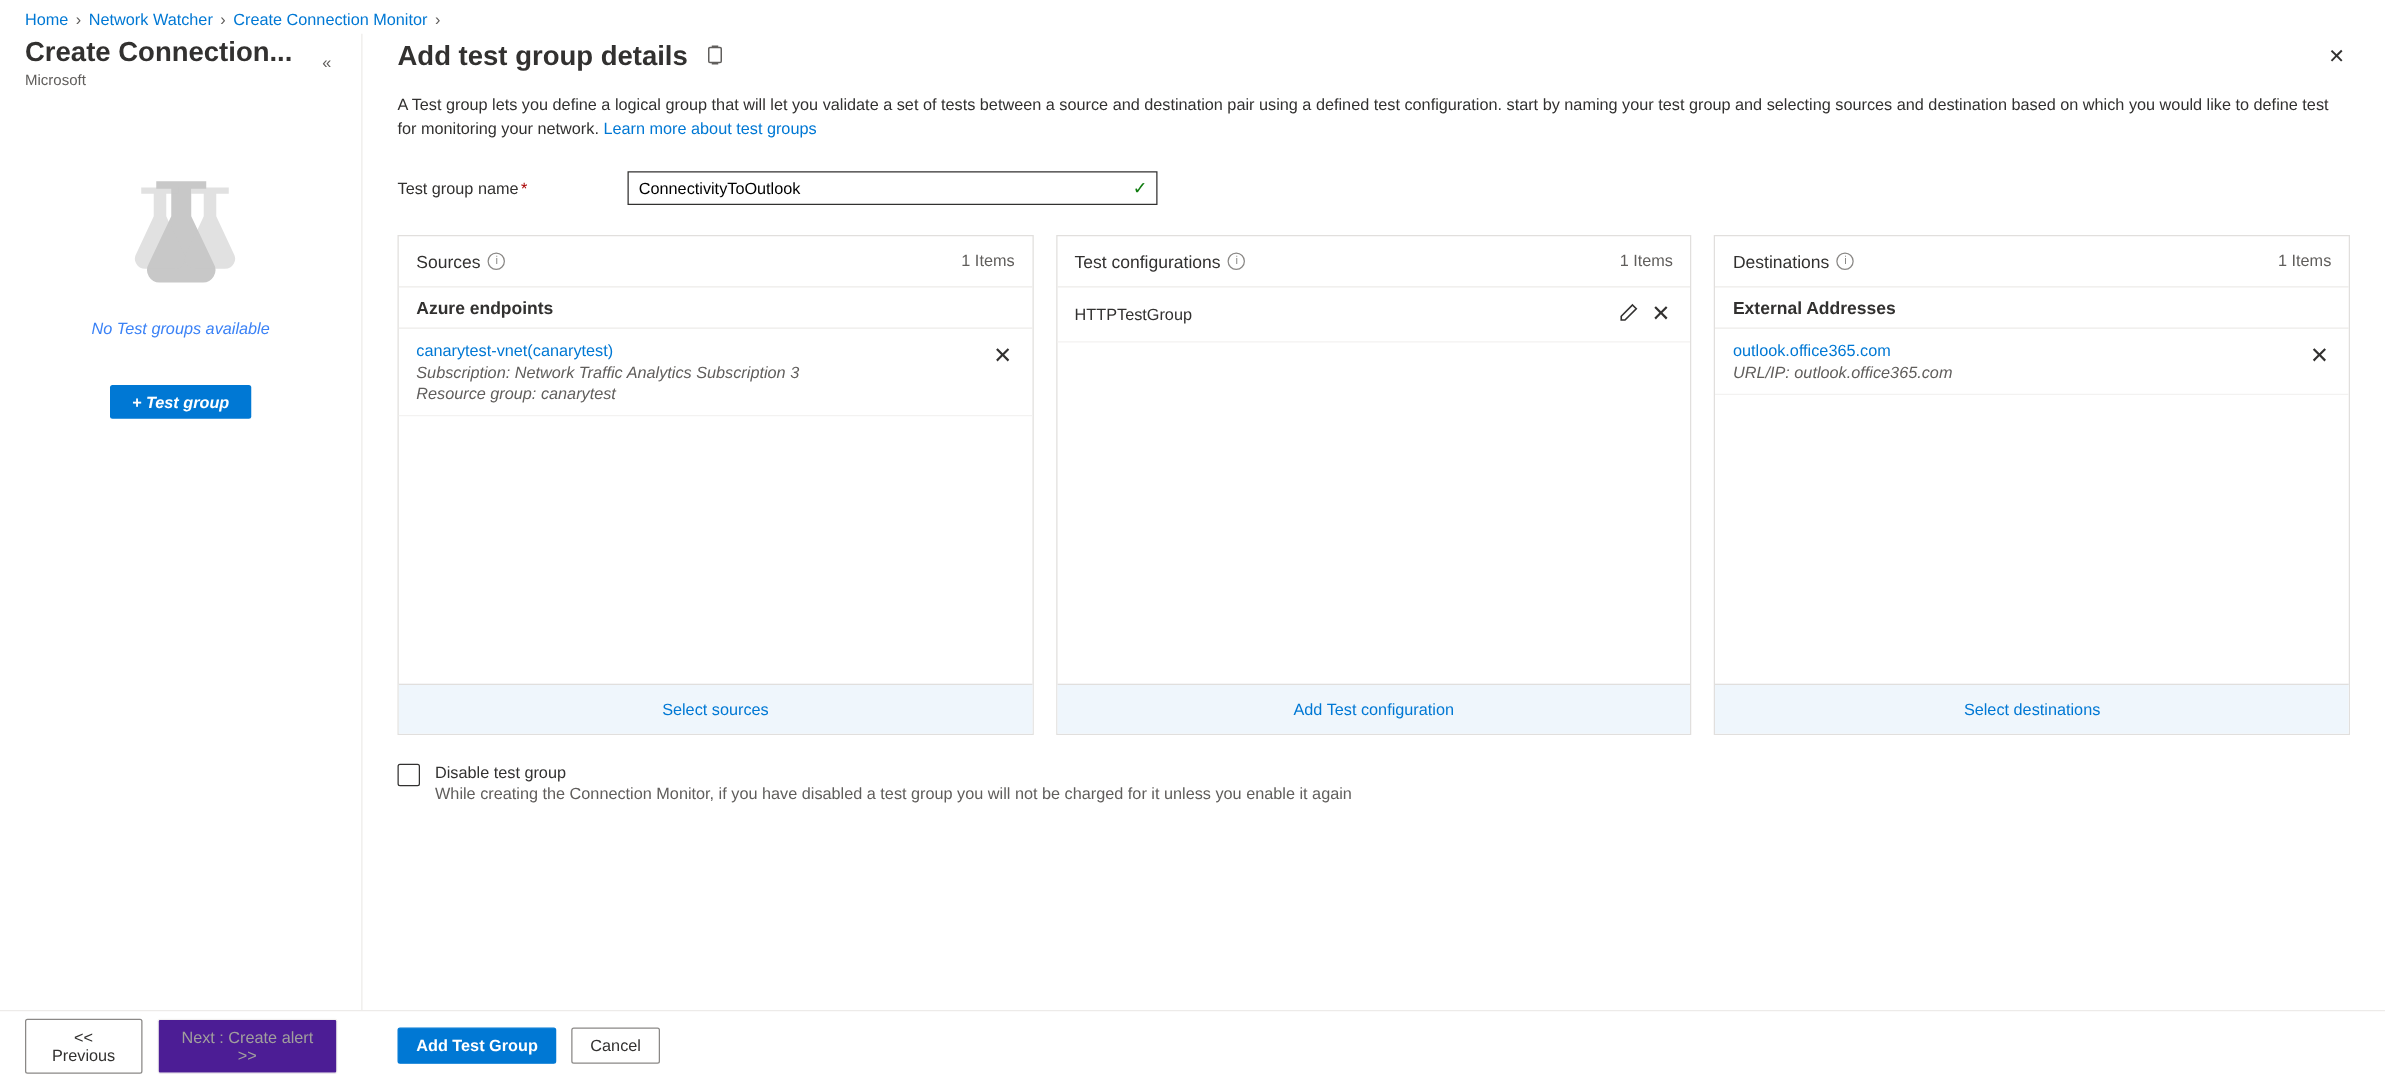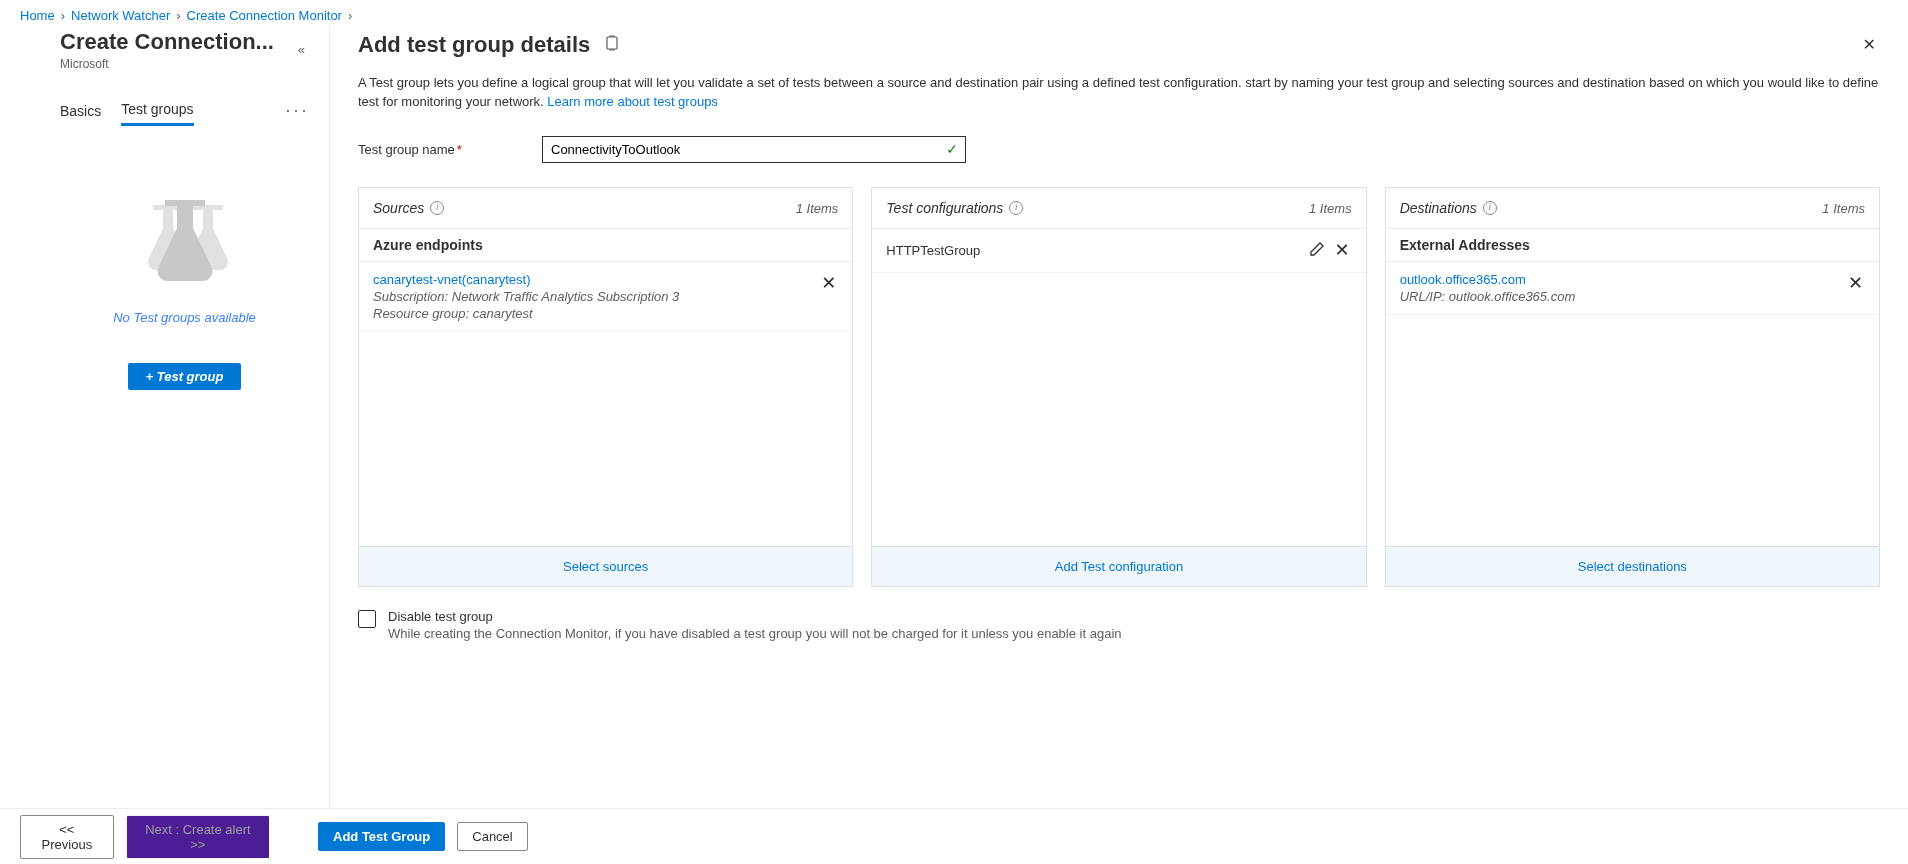--- a/index.html
+++ b/index.html
@@ -1,20 +1,20 @@
 <!DOCTYPE html>
 <html><head>
 <meta charset="utf-8">
 <style>
   * { box-sizing: border-box; margin: 0; padding: 0; }
   html, body { height: 100%; font-family: "Segoe UI", Arial, sans-serif; font-size: 13px; color: #323130; background: #fff; }
   a { color: #0078d4; text-decoration: none; cursor: pointer; }
   .breadcrumb { display: flex; align-items: center; gap: 6px; padding: 8px 32px 4px 20px; font-size: 13px; }
   .breadcrumb span.sep { color: #605e5c; }
-  .layout { display: flex; height: calc(100vh - 36px); margin-left: 40px; }
+  .layout { display: flex; height: calc(100vh - 36px); }
   
   .left-pane { width: 290px; border-right: 1px solid #edebe9; display: flex; flex-direction: column; padding: 0 20px; }
   .left-head { display:flex; align-items:center; justify-content:space-between; }
   .left-title { font-size: 22px; font-weight:600; margin-top:2px; white-space: nowrap; overflow:hidden; text-overflow: ellipsis; max-width: 220px;}
   .left-sub { font-size: 12px; color:#605e5c; margin-top:2px; }
   .collapse-icon { color:#605e5c; cursor:pointer; padding:4px; }
   .tabs-row { display:flex; align-items:center; margin-top:24px; gap:20px; }
   .tab { font-size:14px; padding:6px 0; cursor:pointer; color:#323130; }
   .tab.active { color:#323130; border-bottom:3px solid #0078d4; font-weight:400;}
   .tab-more { margin-left:auto; font-size:18px; letter-spacing:2px; color:#605e5c; cursor:pointer;}
@@ -32,21 +32,21 @@
   .desc-row { padding:10px 28px 0 28px; font-size:13px; color:#323130; line-height:1.45;}
   .form-row { display:flex; align-items:center; padding:24px 28px 4px 28px; gap:14px;}
   .form-label { width:170px; font-size:13px;}
   .req { color:#a80000; margin-left:2px; }
   .input-wrap { position:relative; width:424px; }
   .text-input { width:100%; padding:5px 28px 5px 8px; border:1px solid #323130; font-size:13px; outline:none; border-radius:0;}
   .input-check { position:absolute; right:8px; top:50%; transform:translateY(-50%); color:#107c10; font-size:14px;}
   
   .cards-row { display:flex; gap:18px; padding:20px 28px 0 28px; }
   .card { flex:1; border:1px solid #e1dfdd; display:flex; flex-direction:column; min-height:400px; background:#fff;}
-  .card-head { display:flex; align-items:flex-end; justify-content:space-between; padding:12px 14px;font-style:italic; }
+  .card-head { display:flex; align-items:flex-start; justify-content:space-between; padding:12px 14px; }
   .card-head-left { display:flex; align-items:center; gap:6px; font-weight:400; font-size:14px;}
   .info-icon { display:inline-flex; align-items:center; justify-content:center; width:14px; height:14px; border:1px solid #8a8886; border-radius:50%; font-size:9px; color:#8a8886; line-height:1; cursor:default;}
   .card-count { color:#605e5c; font-size:13px;}
   .card-section-h { padding:8px 14px; font-weight:600; border-top:1px solid #edebe9; border-bottom:1px solid #edebe9; font-size:14px;}
   .card-item { padding:10px 14px; display:flex; justify-content:space-between; align-items:flex-start; gap:10px; border-bottom:1px solid #f3f2f1;}
   .card-item .info .title-link { color:#0078d4; font-size:13px; cursor:pointer;}
   .card-item .info .meta { font-style:italic; color:#605e5c; font-size:13px; margin-top:2px;}
   .row-actions { display:flex; gap:6px; align-items:center;}
   .icon-btn { background:none; border:none; cursor:pointer; color:#323130; padding:2px; font-size:14px;}
   .icon-x { font-size:18px; line-height:1; }
@@ -84,25 +84,20 @@
 <div class="layout">
 
   <div class="left-pane">
     <div class="left-head">
       <div>
         <div class="left-title">Create Connection...</div>
         <div class="left-sub">Microsoft</div>
       </div>
       <div class="collapse-icon">«</div>
     </div>
-    <div class="tabs-row">
-      <div class="tab">Basics</div>
-      <div class="tab active">Test groups</div>
-      <div class="tab-more">···</div>
-    </div>
     <div class="left-body">
       <svg class="flask-svg" width="100" height="90" viewBox="0 0 100 90" fill="currentColor">
         <path d="M30 10 h12 v22 l-18 38 a10 10 0 0 0 9 15 h34 a10 10 0 0 0 9 -15 l-18 -38 v-22 h12 v-6 h-40 z" fill="#c8c8c8"></path>
         <path d="M18 14 h10 v18 l-14 30 a8 8 0 0 0 7 12 h24 a8 8 0 0 0 7 -12 l-14 -30 v-18 h10 v-5 h-30 z" fill="#c8c8c8" opacity="0.55"></path>
         <path d="M58 14 h10 v18 l-14 30 a8 8 0 0 0 7 12 h24 a8 8 0 0 0 7 -12 l-14 -30 v-18 h10 v-5 h-30 z" fill="#c8c8c8" opacity="0.55"></path>
       </svg>
       <div class="empty-title">No Test groups available</div>
       <button class="add-tg-btn">+ Test group</button>
     </div>
   </div>

